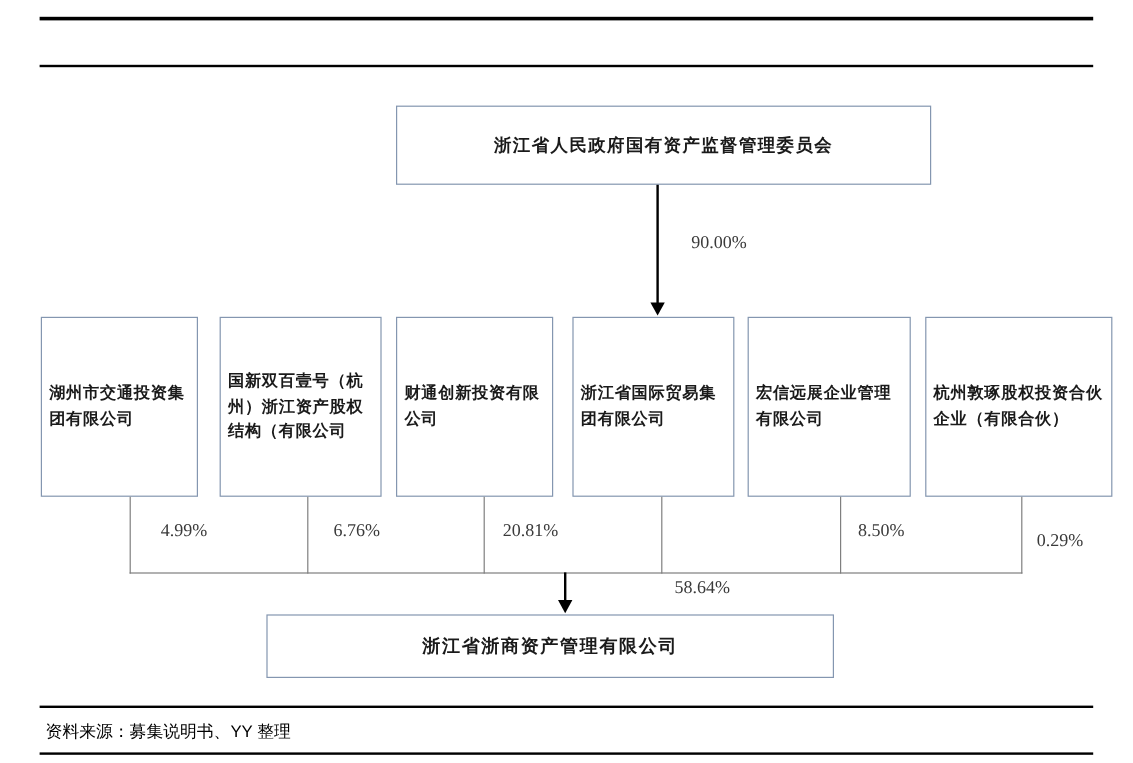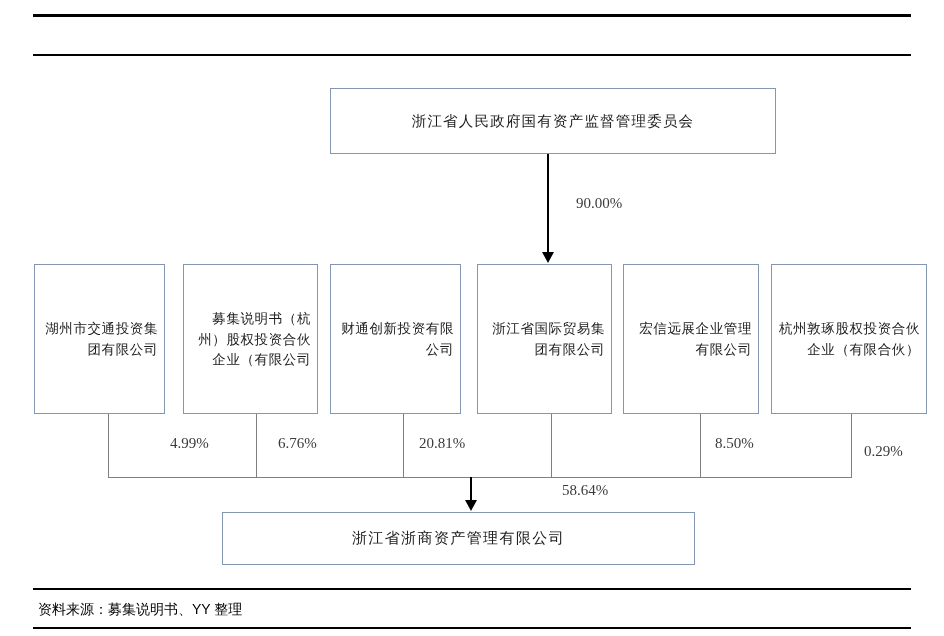--- a/index.html
+++ b/index.html
@@ -83,23 +83,23 @@
 
   
   .node {
     position: absolute;
     box-sizing: border-box;
     border: 1.4px solid #8496b0;
     background: #ffffff;
     display: flex;
     align-items: center;
     justify-content: center;
-    text-align: right;
+    text-align: left;
     font-family: "DejaVu Serif", "Liberation Serif", serif;
-    font-weight: normal;
+    font-weight: bold;
     color: #1a1a1a;
   }
   .node-top {
     left: 330px;
     top: 88px;
     width: 446px;
     height: 66px;
     font-size: 14.5px;
     letter-spacing: 1.2px;
   }
@@ -175,21 +175,21 @@
   </div>
 
   <div class="arrow-line" style="left:547px; top:154px; height:99px;"></div>
   <div class="arrow-head" style="left:542px; top:252px;"></div>
   <div class="pct" style="left:576px; top:195px;">90.00%</div>
 
   <div class="node node-mid m1">
     <span class="label">湖州市交通投资集团有限公司</span>
   </div>
   <div class="node node-mid m2">
-    <span class="label">募集说明书（杭州）股权投资合伙企业（有限公司</span>
+    <span class="label">国新双百壹号（杭州）浙江资产股权结构（有限公司</span>
   </div>
   <div class="node node-mid m3">
     <span class="label">财通创新投资有限公司</span>
   </div>
   <div class="node node-mid m4">
     <span class="label">浙江省国际贸易集团有限公司</span>
   </div>
   <div class="node node-mid m5">
     <span class="label">宏信远展企业管理有限公司</span>
   </div>
@@ -202,21 +202,21 @@
   <div class="vline" style="left:403px; top:414px; height:64px;"></div>
   <div class="vline" style="left:551px; top:414px; height:64px;"></div>
   <div class="vline" style="left:700px; top:414px; height:64px;"></div>
   <div class="vline" style="left:851px; top:414px; height:64px;"></div>
 
   <div class="hline" style="left:108px; top:477px; width:744px;"></div>
 
   <div class="arrow-line" style="left:470px; top:477px; height:26px;"></div>
   <div class="arrow-head" style="left:465px; top:500px;"></div>
 
-  <div class="pct" style="left:134px; top:435px;margin-left:36px;">4.99%</div>
+  <div class="pct" style="left:134px; top:435px;">4.99%</div>
   <div class="pct" style="left:278px; top:435px;">6.76%</div>
   <div class="pct" style="left:419px; top:435px;">20.81%</div>
   <div class="pct" style="left:562px; top:435px;margin-top:47px;">58.64%</div>
   <div class="pct" style="left:715px; top:435px;">8.50%</div>
   <div class="pct" style="left:864px; top:443px;">0.29%</div>
 
   <div class="node node-bottom">
     <span class="label">浙江省浙商资产管理有限公司</span>
   </div>
 

